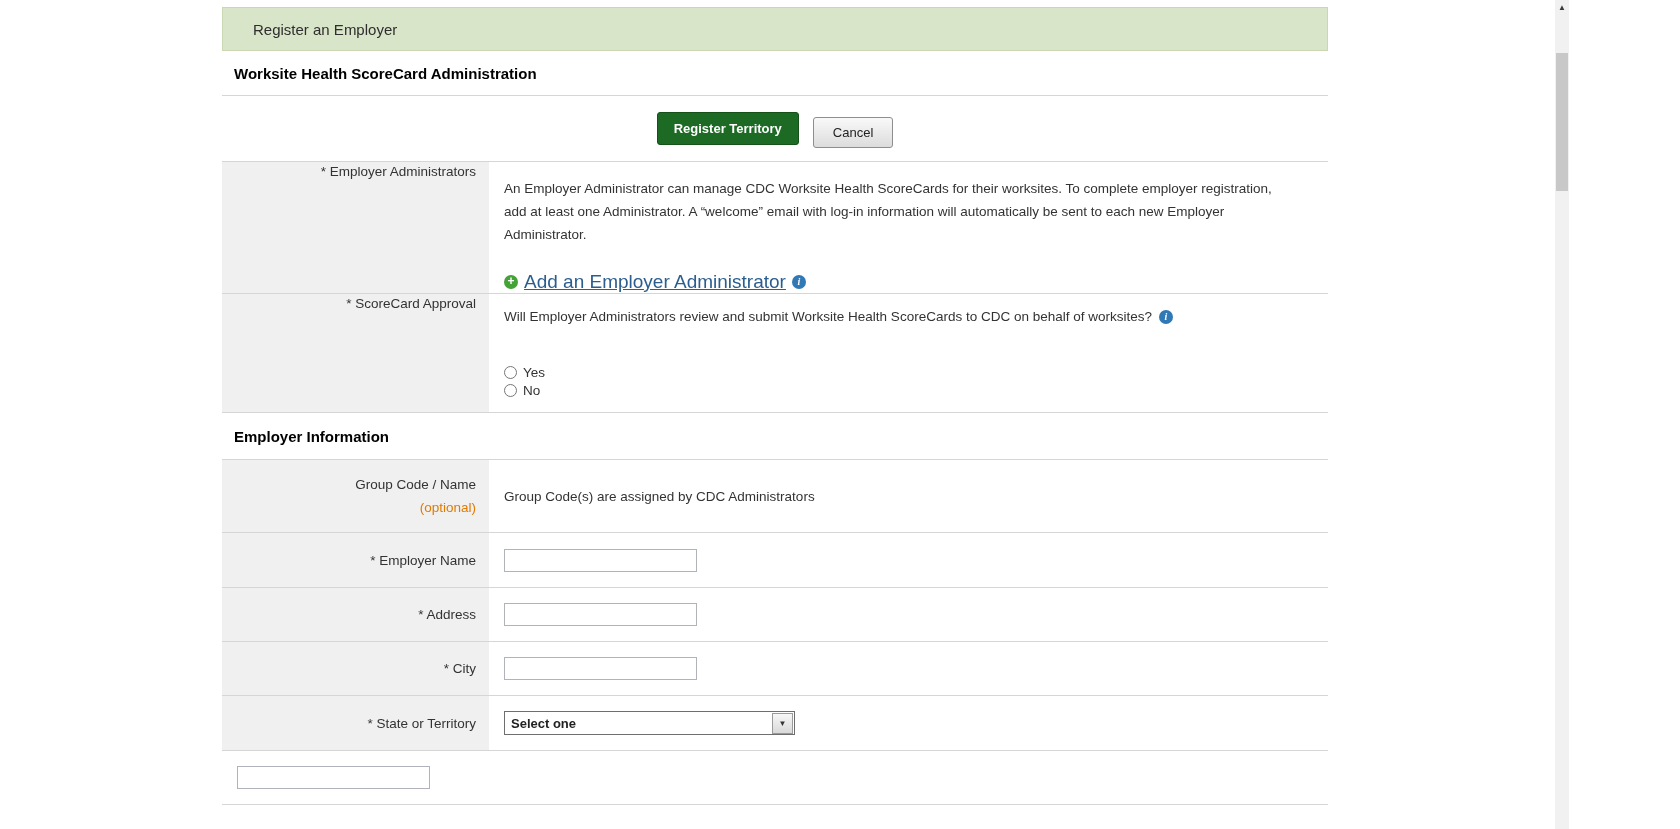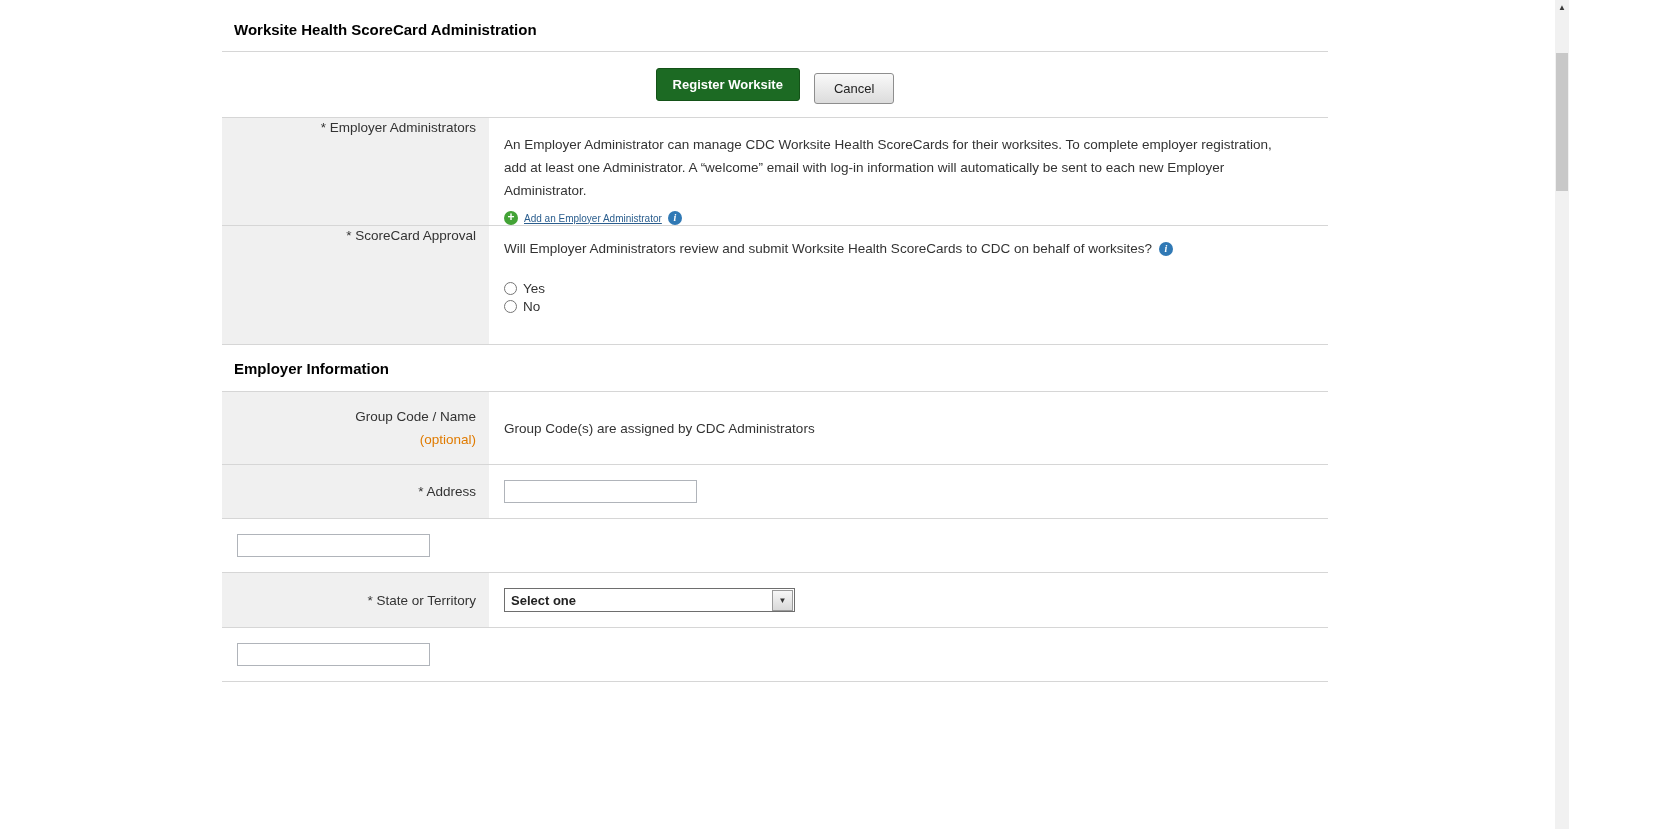--- a/index.html
+++ b/index.html
@@ -33,39 +33,39 @@
   .form-row { display:flex; align-items:stretch; border-bottom:1px solid #d6d6d6; background:#fff; }
   .label-col {
     width:267px; flex-shrink:0; background:#f0f0f0;
     padding-right:13px; padding-left:10px;
     font-size:13.5px; color:#333;
     display:flex; flex-direction:column; align-items:flex-end; text-align:right;
   }
   .content-col { flex:1; padding-left:15px; display:flex; flex-direction:column; font-size:13.5px; }
 
   .v-top .label-col { padding-top:2px; }
-  .v-top .content-col { padding-top:15px; }
+  .v-top .content-col { padding-top:15px;gap:16px; }
   .v-center .label-col { justify-content:center; }
   .v-center .content-col { justify-content:center; }
 
   .description { max-width:775px; line-height:23px; margin:0; }
   .add-line { margin-top:9px; display:flex; align-items:center; gap:6px; }
 
   .add-icon {
     width:14px; height:14px; border-radius:50%; background:#43a336;
     color:#fff; font-size:12px; line-height:13px; text-align:center; font-weight:bold;
     display:inline-block; cursor:pointer;
   }
   .info-icon {
     width:14px; height:14px; border-radius:50%; background:#3079b5;
     color:#fff; font-size:10px; line-height:14px; text-align:center;
     font-style:italic; font-weight:bold; font-family:"Liberation Serif", serif;
     display:inline-block; cursor:pointer;
   }
-  .link { color:#2b5e8e; text-decoration:underline; font-size:10px; }
+  .link { color:#2b5e8e; text-decoration:underline; font-size:19px; }
 
   .question-line { display:flex; align-items:center; gap:7px; }
   .radio-group { margin-top:25px; display:flex; flex-direction:column; gap:3px; }
   .radio-line { display:flex; align-items:center; gap:6px; }
   input[type=radio] { width:13px; height:13px; margin:0; cursor:pointer; }
 
   .optional { color:#e07b00; margin-top:8px; }
 
   .text-input {
     width:193px; height:23px; border:1px solid #b0b4ba; padding:2px 5px;
@@ -86,27 +86,30 @@
 
   .scrollbar { position:absolute; left:1555px; top:0; width:14px; height:829px; background:#f1f1f1; }
   .scroll-up { height:15px; display:flex; align-items:center; justify-content:center; font-size:8px; color:#3a3a3a; cursor:pointer; }
   .scroll-thumb { position:absolute; left:1px; top:53px; width:12px; height:138px; background:#c8c8c8; cursor:pointer; }
 </style>
 </head>
 <body>
 
 <div class="container">
 
+  <div class="green-bar">
+    <span>Register an Employer</span>
+  </div>
 
   <div class="page-heading">
     <span>Worksite Health ScoreCard Administration</span>
   </div>
 
   <div class="button-row">
-    <button class="btn btn-primary">Register Worksite</button>
+    <button class="btn btn-primary">Register Territory</button>
     <button class="btn btn-secondary">Cancel</button>
   </div>
 
   <div class="form-row v-top" style="min-height:98px">
     <div class="label-col">
       <span>* Employer Administrators</span>
     </div>
     <div class="content-col">
       <p class="description">An Employer Administrator can manage CDC Worksite Health ScoreCards for their worksites. To complete employer registration, add at least one Administrator. A “welcome” email with log-in information will automatically be sent to each new Employer Administrator.</p>
       <div class="add-line">
@@ -146,31 +149,42 @@
   <div class="form-row v-center" style="min-height:73px">
     <div class="label-col">
       <span>Group Code / Name</span>
       <span class="optional">(optional)</span>
     </div>
     <div class="content-col">
       <span>Group Code(s) are assigned by CDC Administrators</span>
     </div>
   </div>
 
+  <div class="form-row v-center" style="min-height:55px">
+    <div class="label-col">
+      <span>* Employer Name</span>
+    </div>
+    <div class="content-col">
+      <input type="text" class="text-input" value="" style="">
+    </div>
+  </div>
 
   <div class="form-row v-center" style="min-height:54px">
     <div class="label-col">
       <span>* Address</span>
     </div>
     <div class="content-col">
       <input type="text" class="text-input" value="" style="">
     </div>
   </div>
 
   <div class="form-row v-center" style="min-height:54px">
+    <div class="label-col">
+      <span>* City</span>
+    </div>
     <div class="content-col">
       <input type="text" class="text-input" value="" style="">
     </div>
   </div>
 
   <div class="form-row v-center" style="min-height:55px">
     <div class="label-col">
       <span>* State or Territory</span>
     </div>
     <div class="content-col">

